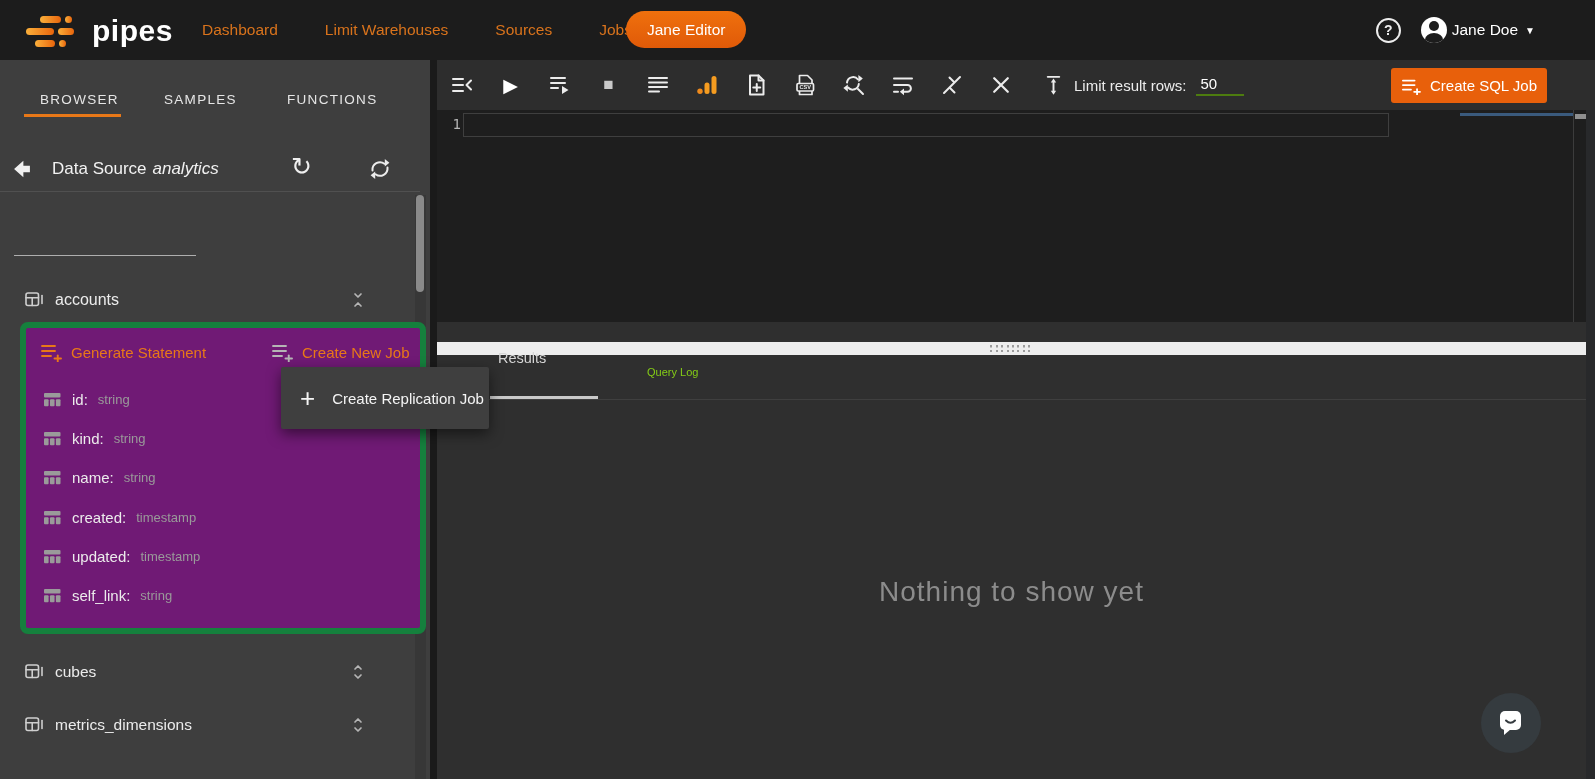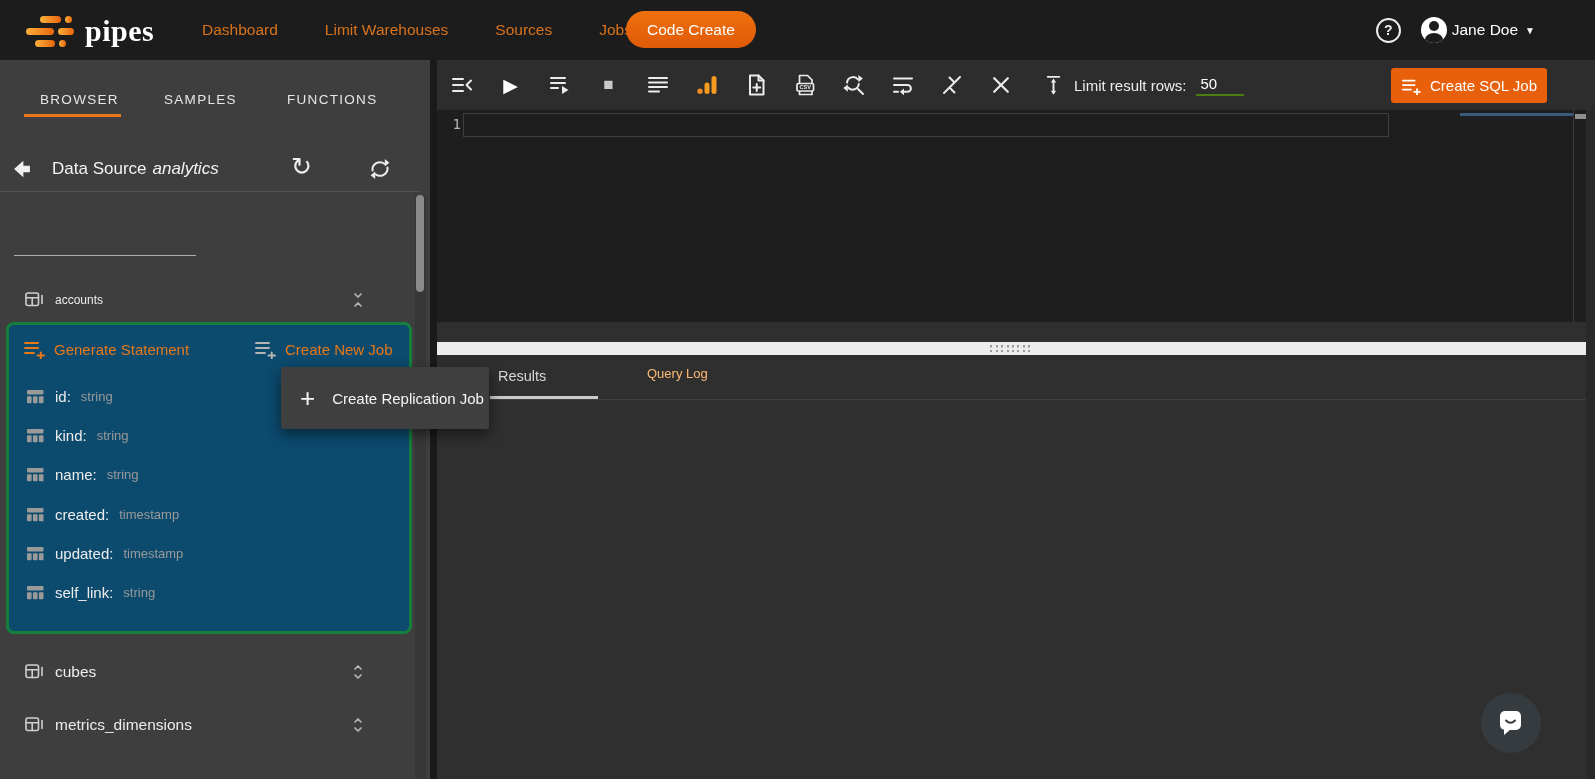--- a/index.html
+++ b/index.html
@@ -9,21 +9,21 @@
     background: #2f2f2f; color: #ececec;
     font-family: "Liberation Sans", sans-serif;
   }
   .abs { position: absolute; }
   svg { display: block; }
   .ic { stroke: #ececec; stroke-width: 2; fill: none; stroke-linecap: round; stroke-linejoin: round; }
   .btn { cursor: pointer; }
 
   
   #topnav { left: 0; top: 0; width: 1595px; height: 60px; background: #1c1c1c; }
-  .logo { left: 26px; top: 14px; display: flex; align-items: center; gap: 11px; font-family: Liberation Serif, serif; }
+  .logo { left: 26px; top: 14px; display: flex; align-items: center; gap: 18px; }
   .logo-bars { position: relative; width: 48px; height: 31px; }
   .logo-bars div { position: absolute; height: 7px; border-radius: 4px;
     background: linear-gradient(90deg, #fbb03b, #e8650c); }
   .lb1 { left: 14px; top: 0; width: 21px; }
   .lb2 { left: 39px; top: 0; width: 7px; }
   .lb3 { left: 0;  top: 12px; width: 28px; }
   .lb4 { left: 32px; top: 12px; width: 16px; }
   .lb5 { left: 9px; top: 24px; width: 20px; }
   .lb6 { left: 33px; top: 24px; width: 7px; }
   .logo-text { font-size: 30px; font-weight: bold; color: #fff; letter-spacing: .5px; }
@@ -54,24 +54,24 @@
   .ds-sync { left: 368px; top: 97px; cursor: pointer; }
   .sb-divider { left: 0; top: 131px; width: 420px; height: 1px; background: #505050; }
   .sb-scroll-track { left: 415px; top: 135px; width: 11px; height: 584px; background: #373737; }
   .sb-scroll-thumb { left: 416px; top: 135px; width: 8px; height: 97px; background: #8a8a8a; border-radius: 4px; }
   .search-wrap { left: 14px; top: 158px; width: 182px; height: 38px; border-bottom: 1px solid #aeaeae;
     display: flex; align-items: flex-end; padding: 0 0 8px 6px; gap: 8px; }
   .search-wrap input { flex: 1; background: transparent; border: none; outline: none;
     color: #eee; font-size: 15px; font-family: "Liberation Sans", sans-serif; }
   .tree-row { position: absolute; left: 0; width: 412px; height: 32px; display: flex; align-items: center; }
   .tree-row .t-icon { margin-left: 24px; }
-  .tree-row .t-label { margin-left: 10px; font-size: 12px; color: #ececec; }
+  .tree-row .t-label { margin-left: 10px; font-size: 16px; color: #ececec; }
   .tree-row .t-toggle { position: absolute; left: 350px; cursor: pointer; }
-  .acc-panel { left: 6px; top: 262px; width: 406px; height: 312px; background: #0c4a6e;
-    border: 3px solid #15803d; border-radius: 8px; }
+  .acc-panel { left: 20px; top: 262px; width: 406px; height: 312px; background: #701a75;
+    border: 6px solid #15803d; border-radius: 8px; }
   .acc-actions { position: absolute; left: 0; top: 14px; width: 100%; height: 30px; }
   .acc-action { position: absolute; display: flex; align-items: center; gap: 9px; cursor: pointer; }
   .acc-action span { font-size: 15px; color: #e87818; }
   .col-row { position: absolute; left: 16px; height: 26px; display: flex; align-items: center; gap: 10px; }
   .col-row .c-name { font-size: 15px; color: #ececec; }
   .col-row .c-type { font-size: 13px; color: #9a9a9a; }
 
   
   #popup { left: 281px; top: 367px; width: 208px; height: 62px; background: #3f3f3f;
     box-shadow: 0 5px 14px rgba(0,0,0,.5); border-radius: 2px; z-index: 60;
@@ -104,22 +104,22 @@
   .ed-scroll-thumb { position: absolute; left: 1138px; top: 4px; width: 11px; height: 5px; background: #8f8f8f; }
 
   #results { left: 437px; top: 322px; width: 1149px; height: 457px; background: #2f2f2f; }
   .splitter { position: absolute; left: 0; top: 20px; width: 1149px; height: 13px; background: #ededed;
     display: flex; align-items: center; justify-content: center; cursor: row-resize; }
   .grip { width: 44px; height: 7px;
     background-image: repeating-linear-gradient(90deg, #9b9b9b 0 2px, transparent 2px 5.5px),
                       repeating-linear-gradient(90deg, #9b9b9b 0 2px, transparent 2px 5.5px);
     background-size: 44px 2.5px; background-position: 0 0, 0 4.5px; background-repeat: no-repeat; }
   .tabs-border { position: absolute; left: 0; top: 77px; width: 1149px; height: 1px; background: #3f3f3f; }
-  .res-tab1 { position: absolute; left: 61px; top: 46px; font-size: 14.5px; color: #d6d6d6; cursor: pointer; }
-  .res-tab2 { position: absolute; left: 210px; top: 44px; font-size: 13px; color: #fdba74; cursor: pointer; }
+  .res-tab1 { position: absolute; left: 61px; top: 28px; font-size: 14.5px; color: #d6d6d6; cursor: pointer; }
+  .res-tab2 { position: absolute; left: 210px; top: 44px; font-size: 11px; color: #84cc16; cursor: pointer; }
   .res-underline { position: absolute; left: 53px; top: 74px; width: 108px; height: 3px; background: #c9c9c9; }
   .empty-msg { position: absolute; left: 0; top: 254px; width: 1149px; text-align: center;
     font-size: 28px; color: #8c8c8c; letter-spacing: 1px; }
 
   .right-strip { left: 1586px; top: 110px; width: 9px; height: 669px; background: #28292b; }
   .chat-fab { left: 1481px; top: 693px; width: 60px; height: 60px; border-radius: 50%;
     background: #353b3f; display: flex; align-items: center; justify-content: center; cursor: pointer; z-index: 70; }
 </style>
 </head>
 <body>
@@ -135,21 +135,21 @@
         <div class="lb6"></div>
     </div>
     <span class="logo-text">pipes</span>
   </div>
   <div class="nav-links abs">
     <span class="nav-link">Dashboard</span>
     <span class="nav-link">Limit Warehouses</span>
     <span class="nav-link">Sources</span>
     <span class="nav-link">Jobs</span>
   </div>
-  <div class="code-editor-btn abs">Code Create</div>
+  <div class="code-editor-btn abs">Jane Editor</div>
   <div class="nav-right abs">
     <div class="help">?</div>
     <div class="user">
       <div class="avatar">
           <div class="head"></div>
           <div class="bodyp"></div>
         </div>
       <span class="user-name">Jane Doe</span>
       <span class="caret">▼</span>
     </div>
@@ -460,20 +460,21 @@
 </div>
 
 <div id="results" class="abs">
   <div class="splitter">
     <div class="grip"></div>
   </div>
   <span class="res-tab1">Results</span>
   <span class="res-tab2">Query Log</span>
   <div class="res-underline"></div>
   <div class="tabs-border"></div>
+  <div class="empty-msg">Nothing to show yet</div>
 </div>
 
 <div class="right-strip abs"></div>
 
 <div class="chat-fab abs">
   <svg width="30" height="30" viewBox="0 0 30 30">
     <rect x="4" y="3" width="21" height="19" rx="5" fill="#fff"></rect>
     <polygon points="8,21 8,27 15,21" fill="#fff"></polygon>
     <path d="M10 12.5 Q14.5 17 19 12.5" stroke="#353b3f" stroke-width="2" fill="none" stroke-linecap="round"></path>
   </svg>

